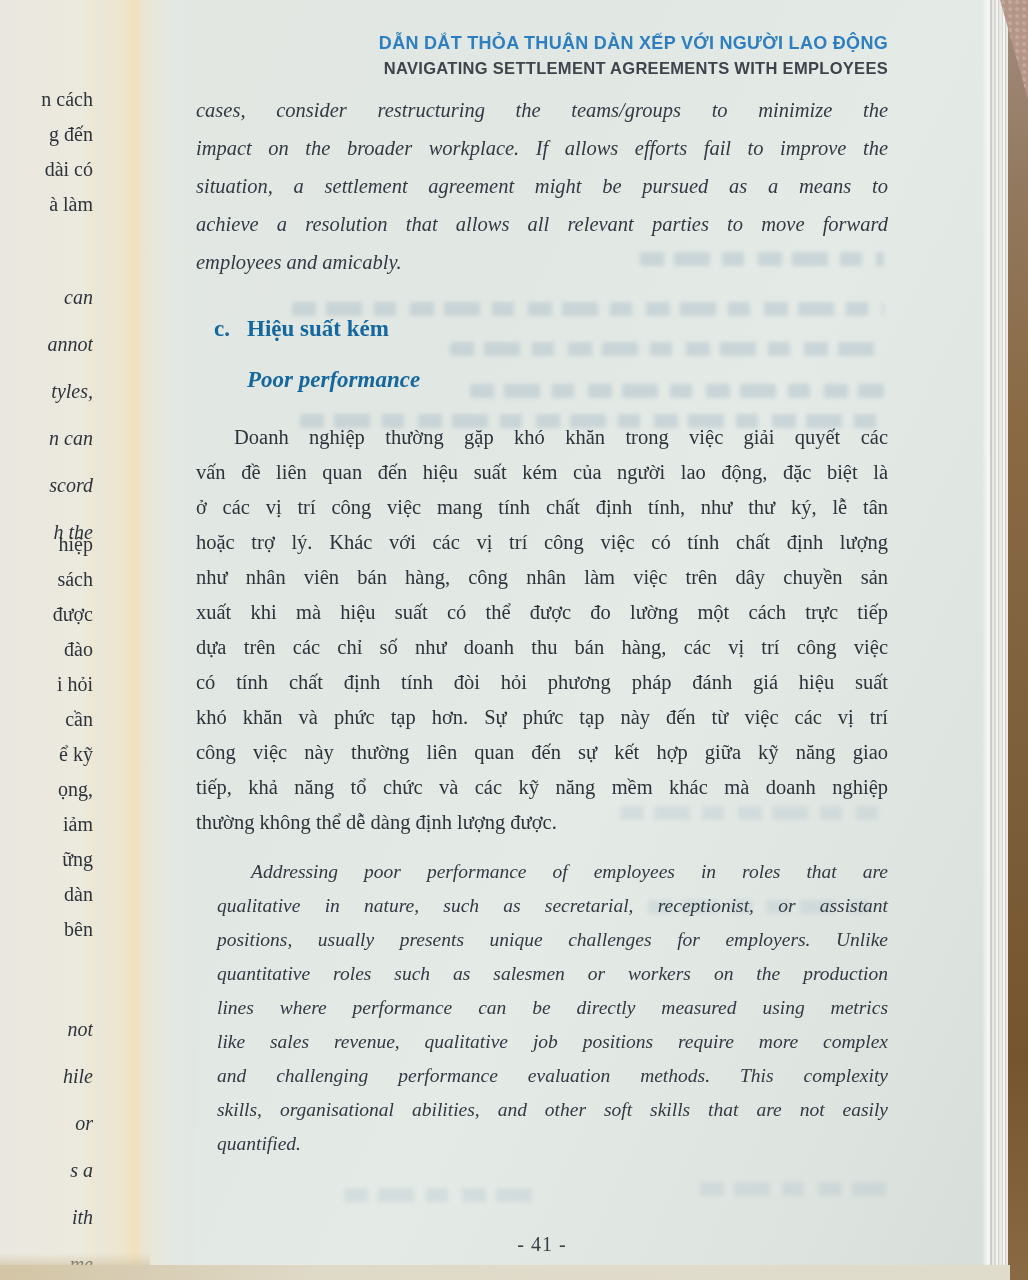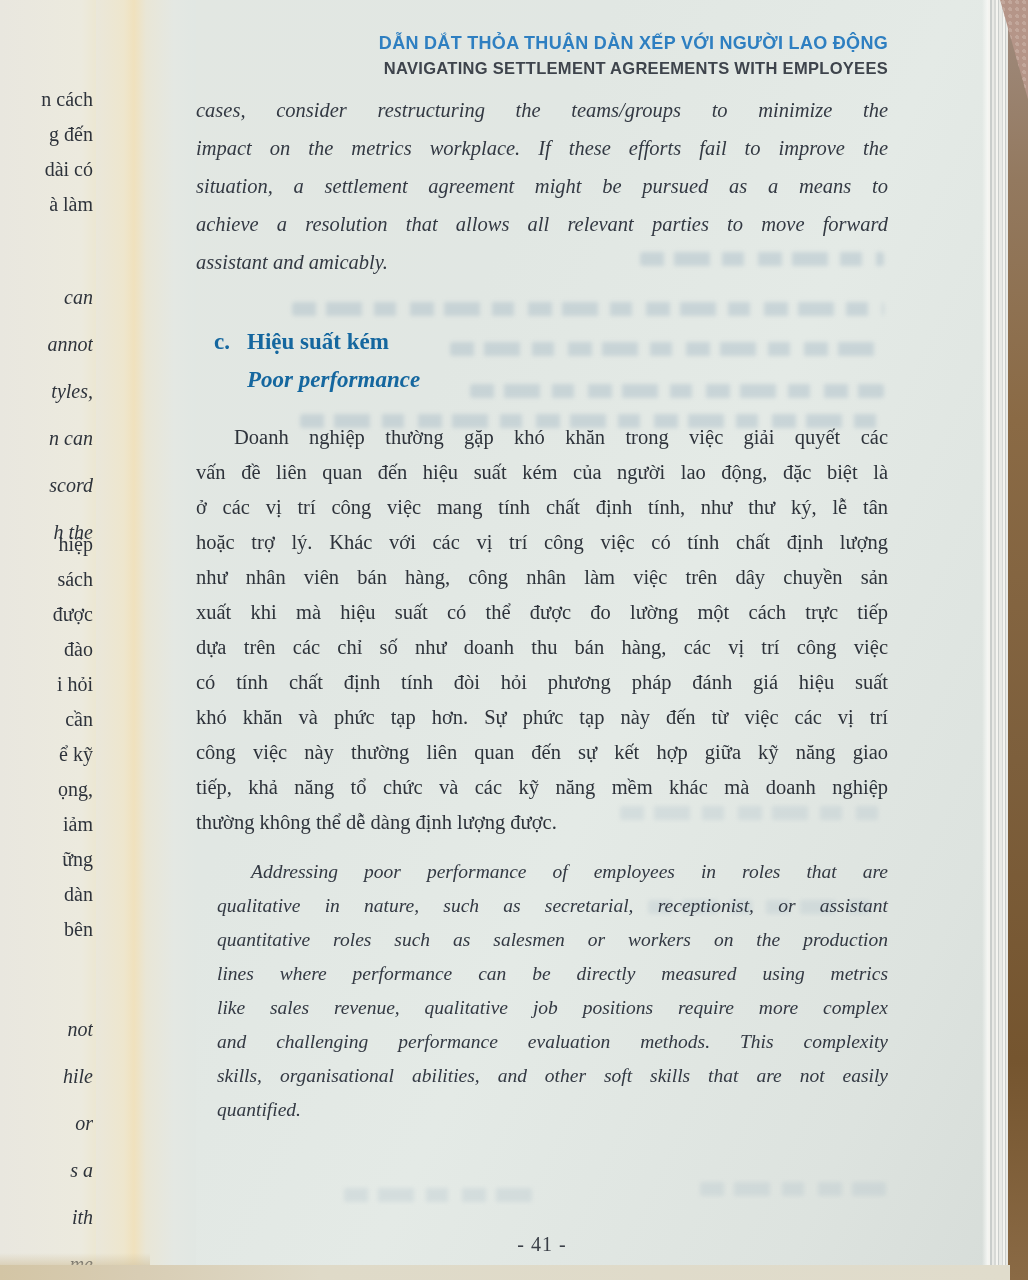--- a/index.html
+++ b/index.html
@@ -33,21 +33,21 @@
   .jline:last-child{text-align-last:left;}
   .para-intro{top:91px;font-style:italic;font-size:20.5px;color:var(--italic-text);}
   .para-intro .jline{line-height:38px;}
   .para-vi{top:420px;font-size:20.5px;}
   .para-vi .jline{line-height:35px;}
   .para-vi .jline:first-child{text-indent:38px;}
   .para-en{top:855px;font-style:italic;font-size:19.5px;color:var(--italic-text);}
   .para-en .jline{line-height:34px;margin-left:21px;}
   .para-en .jline:first-child{text-indent:34px;}
 
-  .section-heading{position:absolute;top:327px;left:18px;color:var(--section-blue);
+  .section-heading{position:absolute;top:314px;left:18px;color:var(--section-blue);
     font-weight:bold;font-size:23px;line-height:30px;}
   .section-heading .marker{display:inline-block;width:33px;}
   .section-sub{position:absolute;top:365px;left:51px;color:var(--section-blue);
     font-weight:bold;font-style:italic;font-size:23px;line-height:30px;}
 
   .page-number{position:absolute;top:1233px;left:0;width:692px;text-align:center;
     font-size:20px;color:var(--page-num);letter-spacing:1px;}
 
   
   .ghost{position:absolute;height:14px;filter:blur(2.2px);opacity:.38;border-radius:3px;
@@ -128,24 +128,24 @@
       <div class="ghost" style="left:254px;top:342px;width:434px;"></div>
       <div class="ghost" style="left:274px;top:384px;width:414px;"></div>
       <div class="ghost" style="left:104px;top:414px;width:584px;"></div>
       <div class="ghost f" style="left:424px;top:806px;width:258px;"></div>
       <div class="ghost f" style="left:452px;top:900px;width:232px;"></div>
       <div class="ghost f" style="left:148px;top:1188px;width:188px;"></div>
       <div class="ghost f" style="left:504px;top:1182px;width:186px;"></div>
 
       <div class="para para-intro">
           <div class="jline">cases, consider restructuring the teams/groups to minimize the</div>
-          <div class="jline">impact on the metrics workplace. If these efforts fail to improve the</div>
+          <div class="jline">impact on the broader workplace. If allows efforts fail to improve the</div>
           <div class="jline">situation, a settlement agreement might be pursued as a means to</div>
           <div class="jline">achieve a resolution that allows all relevant parties to move forward</div>
-          <div class="jline">assistant and amicably.</div>
+          <div class="jline">employees and amicably.</div>
         </div>
 
       <div class="section-heading">
         <span class="marker">c.</span><span>Hiệu suất kém</span>
       </div>
       <div class="section-sub">Poor performance</div>
 
       <div class="para para-vi">
           <div class="jline">Doanh nghiệp thường gặp khó khăn trong việc giải quyết các</div>
           <div class="jline">vấn đề liên quan đến hiệu suất kém của người lao động, đặc biệt là</div>
@@ -157,20 +157,21 @@
           <div class="jline">có tính chất định tính đòi hỏi phương pháp đánh giá hiệu suất</div>
           <div class="jline">khó khăn và phức tạp hơn. Sự phức tạp này đến từ việc các vị trí</div>
           <div class="jline">công việc này thường liên quan đến sự kết hợp giữa kỹ năng giao</div>
           <div class="jline">tiếp, khả năng tổ chức và các kỹ năng mềm khác mà doanh nghiệp</div>
           <div class="jline">thường không thể dễ dàng định lượng được.</div>
         </div>
 
       <div class="para para-en">
           <div class="jline">Addressing poor performance of employees in roles that are</div>
           <div class="jline">qualitative in nature, such as secretarial, receptionist, or assistant</div>
+          <div class="jline">positions, usually presents unique challenges for employers. Unlike</div>
           <div class="jline">quantitative roles such as salesmen or workers on the production</div>
           <div class="jline">lines where performance can be directly measured using metrics</div>
           <div class="jline">like sales revenue, qualitative job positions require more complex</div>
           <div class="jline">and challenging performance evaluation methods. This complexity</div>
           <div class="jline">skills, organisational abilities, and other soft skills that are not easily</div>
           <div class="jline">quantified.</div>
         </div>
 
       <div class="page-number">- 41 -</div>
     </div>

